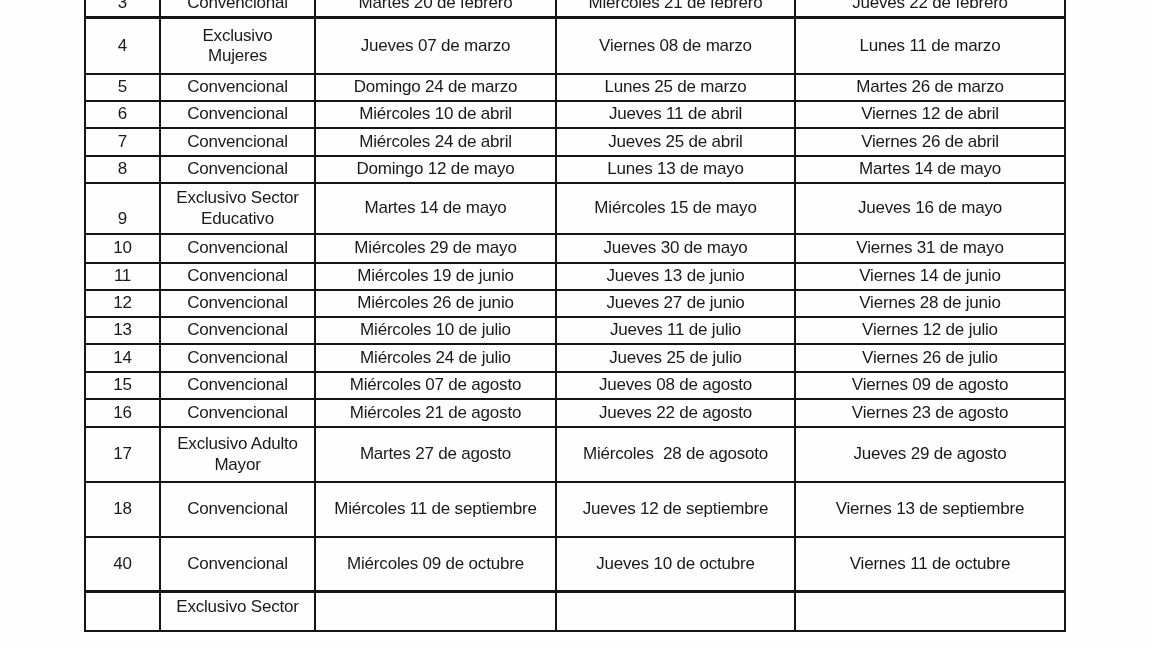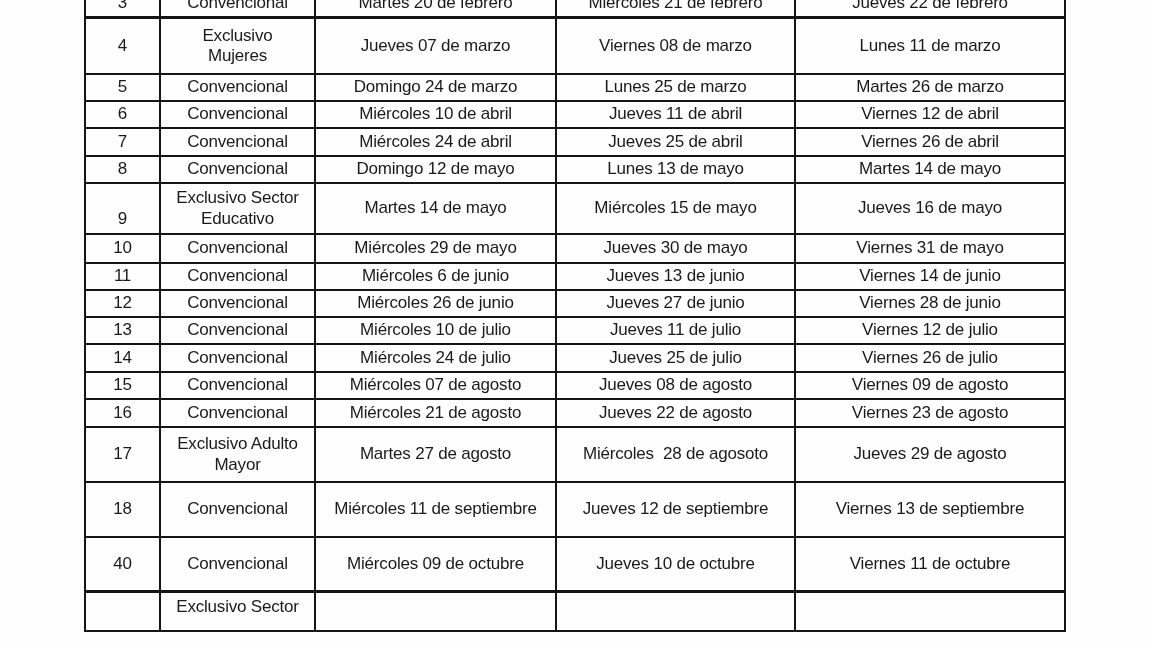--- a/index.html
+++ b/index.html
@@ -102,21 +102,21 @@
         <tr style="height: 29px; margin-top: 22px;">
     <td class="c-num">10</td>
     <td class="c-tipo">Convencional</td>
     <td class="c-f1">Miércoles 29 de mayo</td>
     <td class="c-f2">Jueves 30 de mayo</td>
     <td class="c-f3">Viernes 31 de mayo</td>
   </tr>
         <tr style="height: 27px; padding-left: 48px;">
     <td class="c-num">11</td>
     <td class="c-tipo">Convencional</td>
-    <td class="c-f1">Miércoles 6 de junio</td>
+    <td class="c-f1">Miércoles 19 de junio</td>
     <td class="c-f2">Jueves 13 de junio</td>
     <td class="c-f3">Viernes 14 de junio</td>
   </tr>
         <tr style="height: 27px; margin-top: 24px;">
     <td class="c-num">12</td>
     <td class="c-tipo">Convencional</td>
     <td class="c-f1">Miércoles 26 de junio</td>
     <td class="c-f2">Jueves 27 de junio</td>
     <td class="c-f3">Viernes 28 de junio</td>
   </tr>

